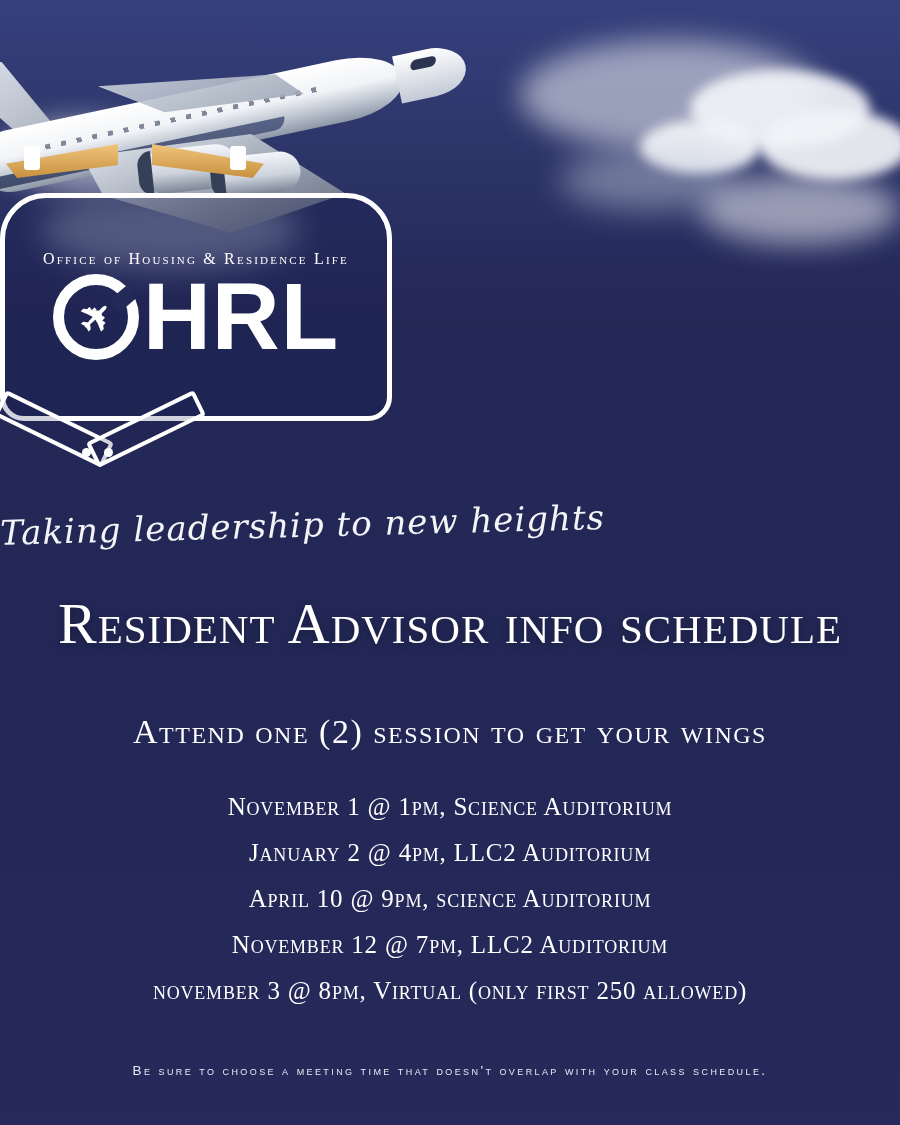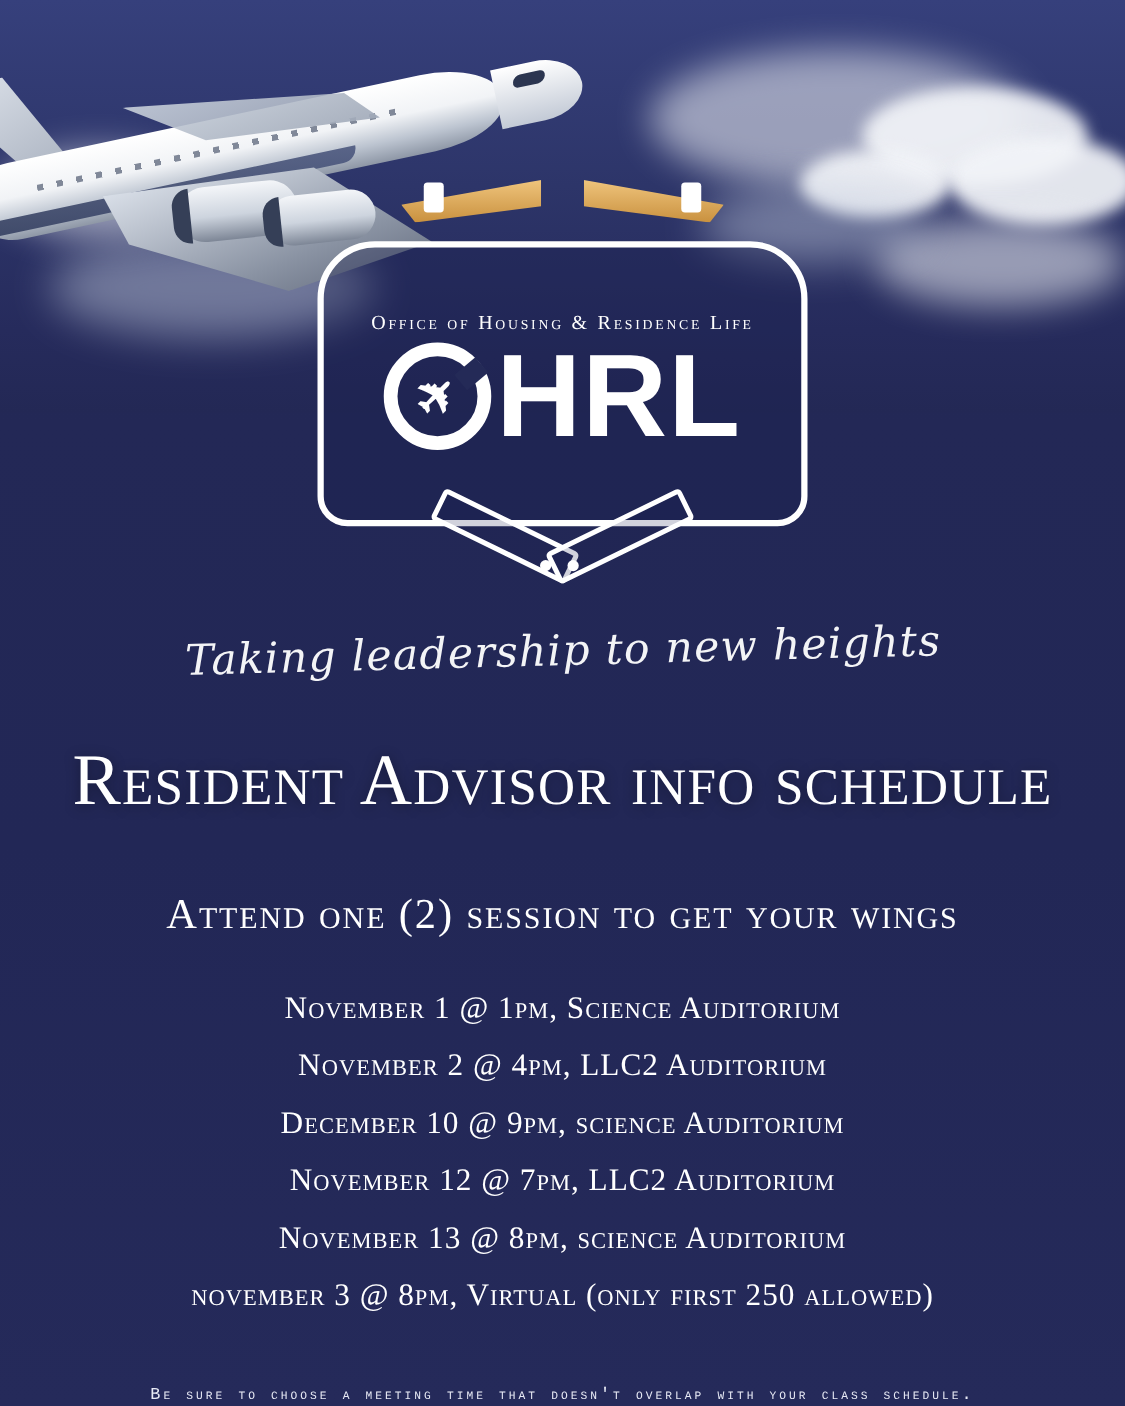--- a/index.html
+++ b/index.html
@@ -127,21 +127,20 @@
     opacity: .85;
   }
 
   
   .logo-wrap {
     position: absolute;
     left: 0; right: 0;
     top: 110px;
     display: flex;
     flex-direction: column;
-    align-items: center;
   }
   .wings {
     position: relative;
     width: 270px;
     height: 95px;
   }
   .wings .body-plane {
     position: absolute;
     left: 50%;
     top: 2px;
@@ -314,21 +313,21 @@
     font-family: "Liberation Serif", serif;
     font-size: 25px;
     font-variant: small-caps;
     letter-spacing: .8px;
     margin: 0 0 18px 0;
   }
   .notes {
     margin-top: 58px;
   }
   .notes p {
-    font-family: Liberation Mono, monospace;
+    font-family: Liberation Sans, sans-serif;
     font-size: 13.5px;
     font-variant: small-caps;
     letter-spacing: 2.4px;
     margin: 0 0 22px 0;
     color: #e8eaf5;
   }
 </style>
 </head>
 <body>
 
@@ -393,24 +392,23 @@
 
     <div class="tagline">Taking leadership to new heights</div>
   </div>
 
   <div class="content">
     <h1 class="headline">Resident Advisor info schedule</h1>
     <h2 class="subhead">Attend one (2) session to get your wings</h2>
 
     <ul class="sessions">
       <li>November 1  @ 1pm, Science Auditorium</li>
-      <li>November 2 @ 4pm, LLC2 Auditorium</li>
-      <li>December 10 @ 9pm, science Auditorium</li>
+      <li>January 2 @ 4pm, LLC2 Auditorium</li>
+      <li>April 10 @ 9pm, science Auditorium</li>
       <li>November 12 @ 7pm, LLC2 Auditorium</li>
-      <li>November 13 @ 8pm, science Auditorium</li>
       <li>november 3 @ 8pm, Virtual (only first 250 allowed)</li>
     </ul>
 
     <div class="notes">
       <p>Be sure to choose a meeting time that doesn't overlap with your class schedule.</p>
 
     </div>
   </div>
 
 </div>

